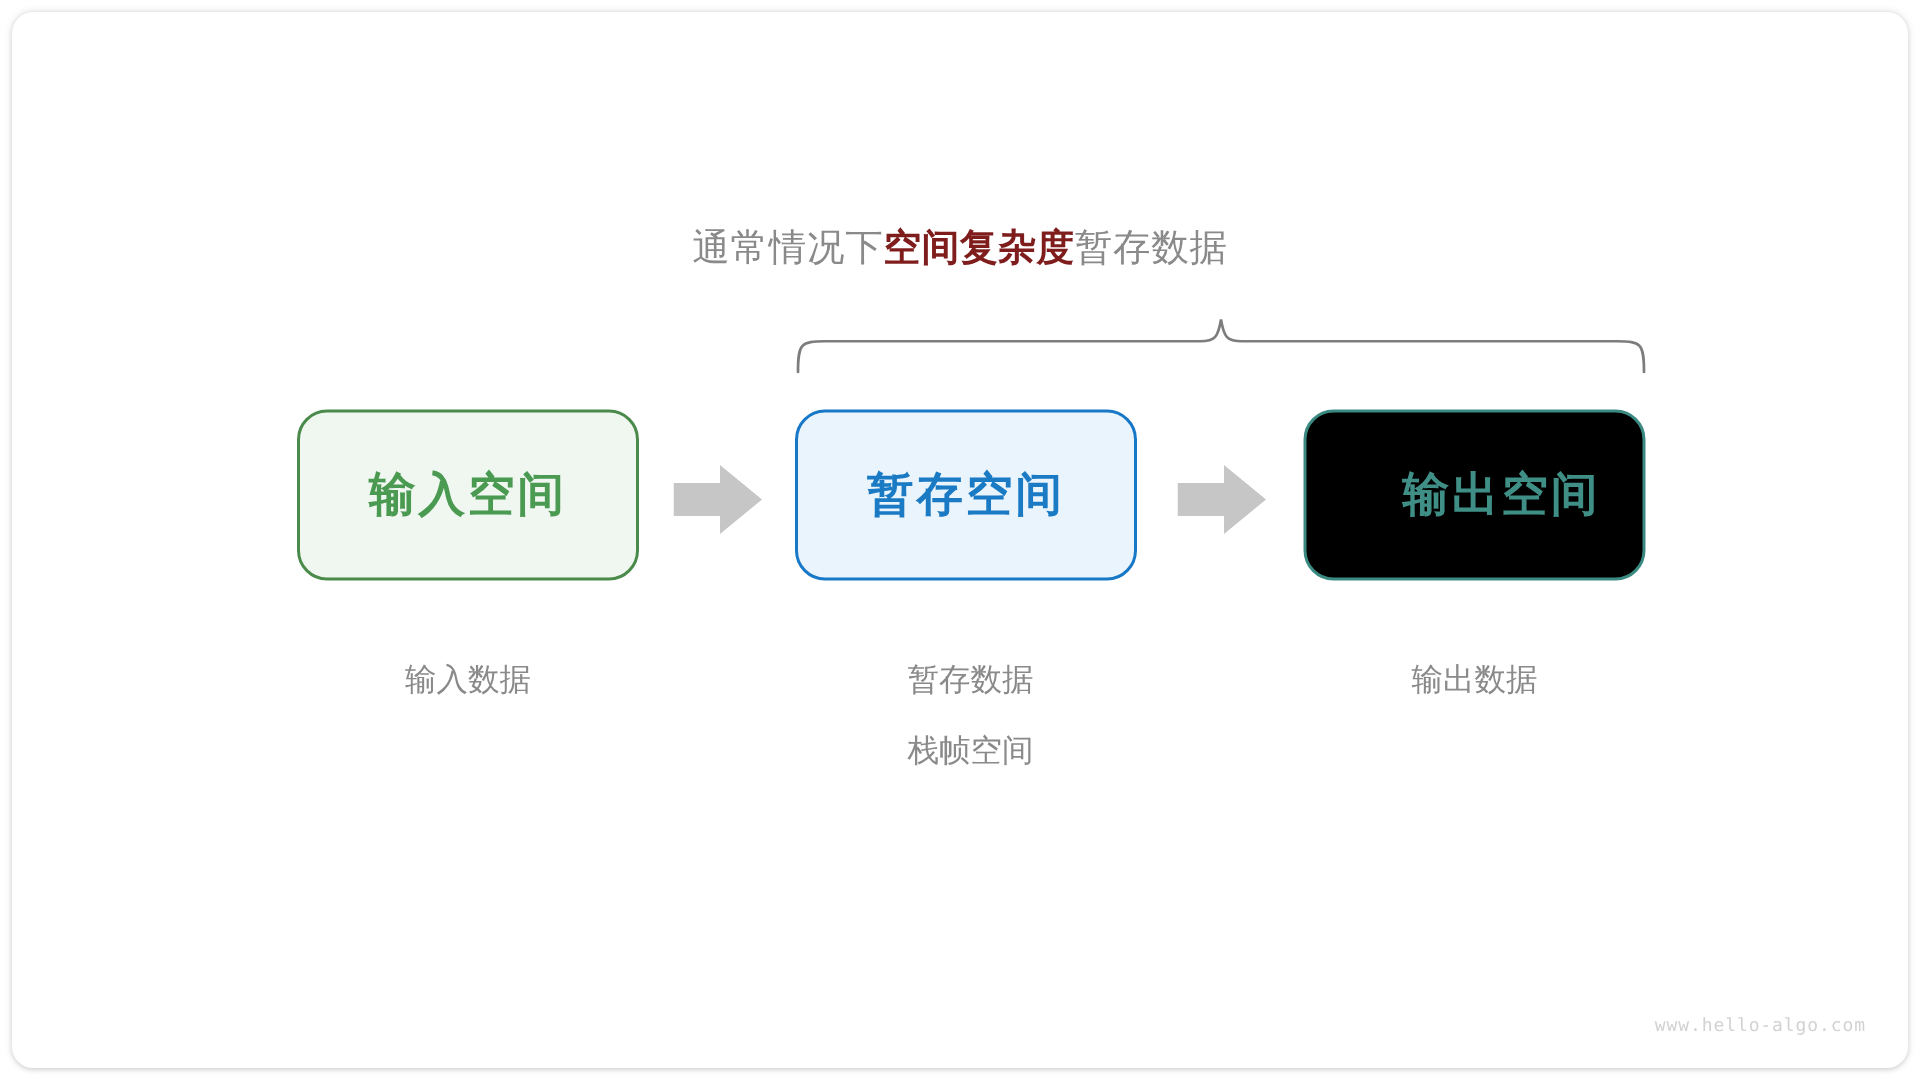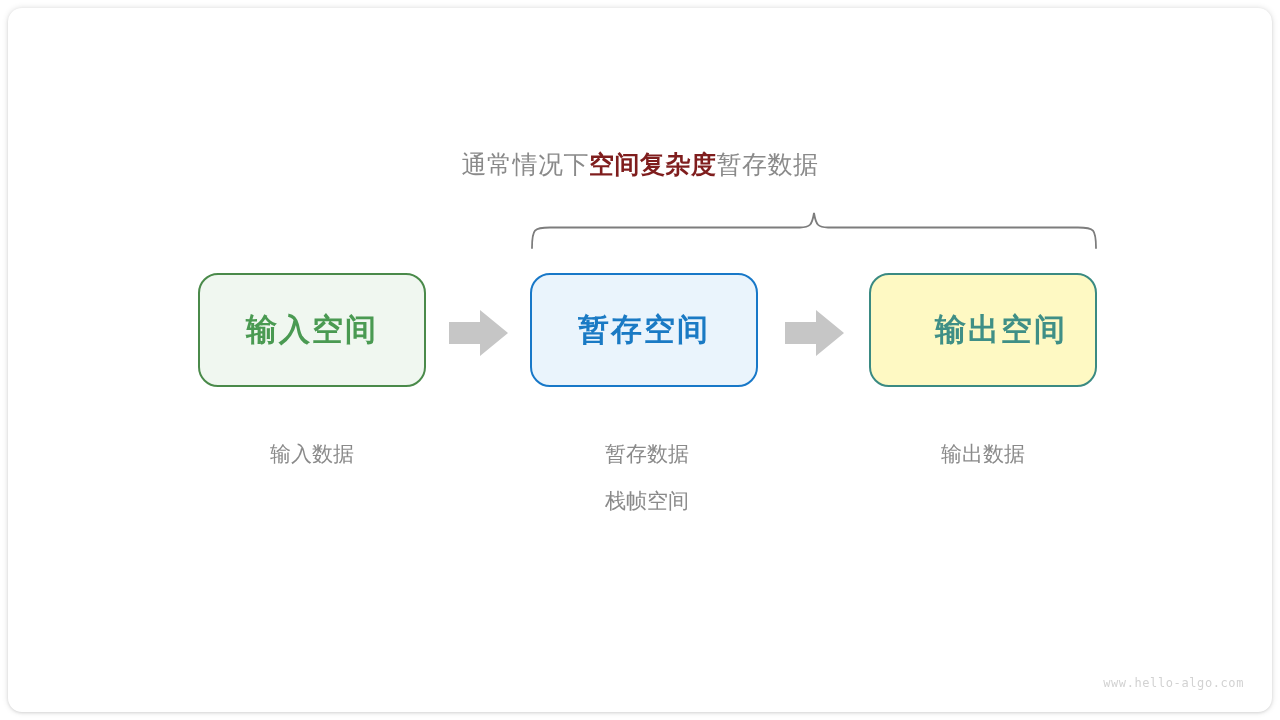--- a/index.html
+++ b/index.html
@@ -111,21 +111,21 @@
   </svg>
 
   <div class="box" id="box-input" style="border-color:#4a8a4a;background:#f0f7f0;color:#4a9a52;">
     <span>输入空间</span>
   </div>
 
   <div class="box" id="box-temp" style="border-color:#1878c8;background:#eaf4fc;color:#1a7ac4;">
     <span>暂存空间</span>
   </div>
 
-  <div class="box" id="box-output" style="border-color:#3a8a82;background:#fef9c3;color:#3f8f86;padding-left:36px;">
+  <div class="box" id="box-output" style="border-color:#3a8a82;background:#000000;color:#3f8f86;padding-left:36px;">
     <span>输出空间</span>
   </div>
 
   <svg class="arrow" id="arrow-1" width="62" height="50" viewBox="0 0 62 50">
     <path d="M 0 14 L 31 14 L 31 2 L 59 25 L 31 48 L 31 36 L 0 36 Z" fill="#c6c6c6"></path>
   </svg>
 
   <svg class="arrow" id="arrow-2" width="62" height="50" viewBox="0 0 62 50">
     <path d="M 0 14 L 31 14 L 31 2 L 59 25 L 31 48 L 31 36 L 0 36 Z" fill="#c6c6c6"></path>
   </svg>

